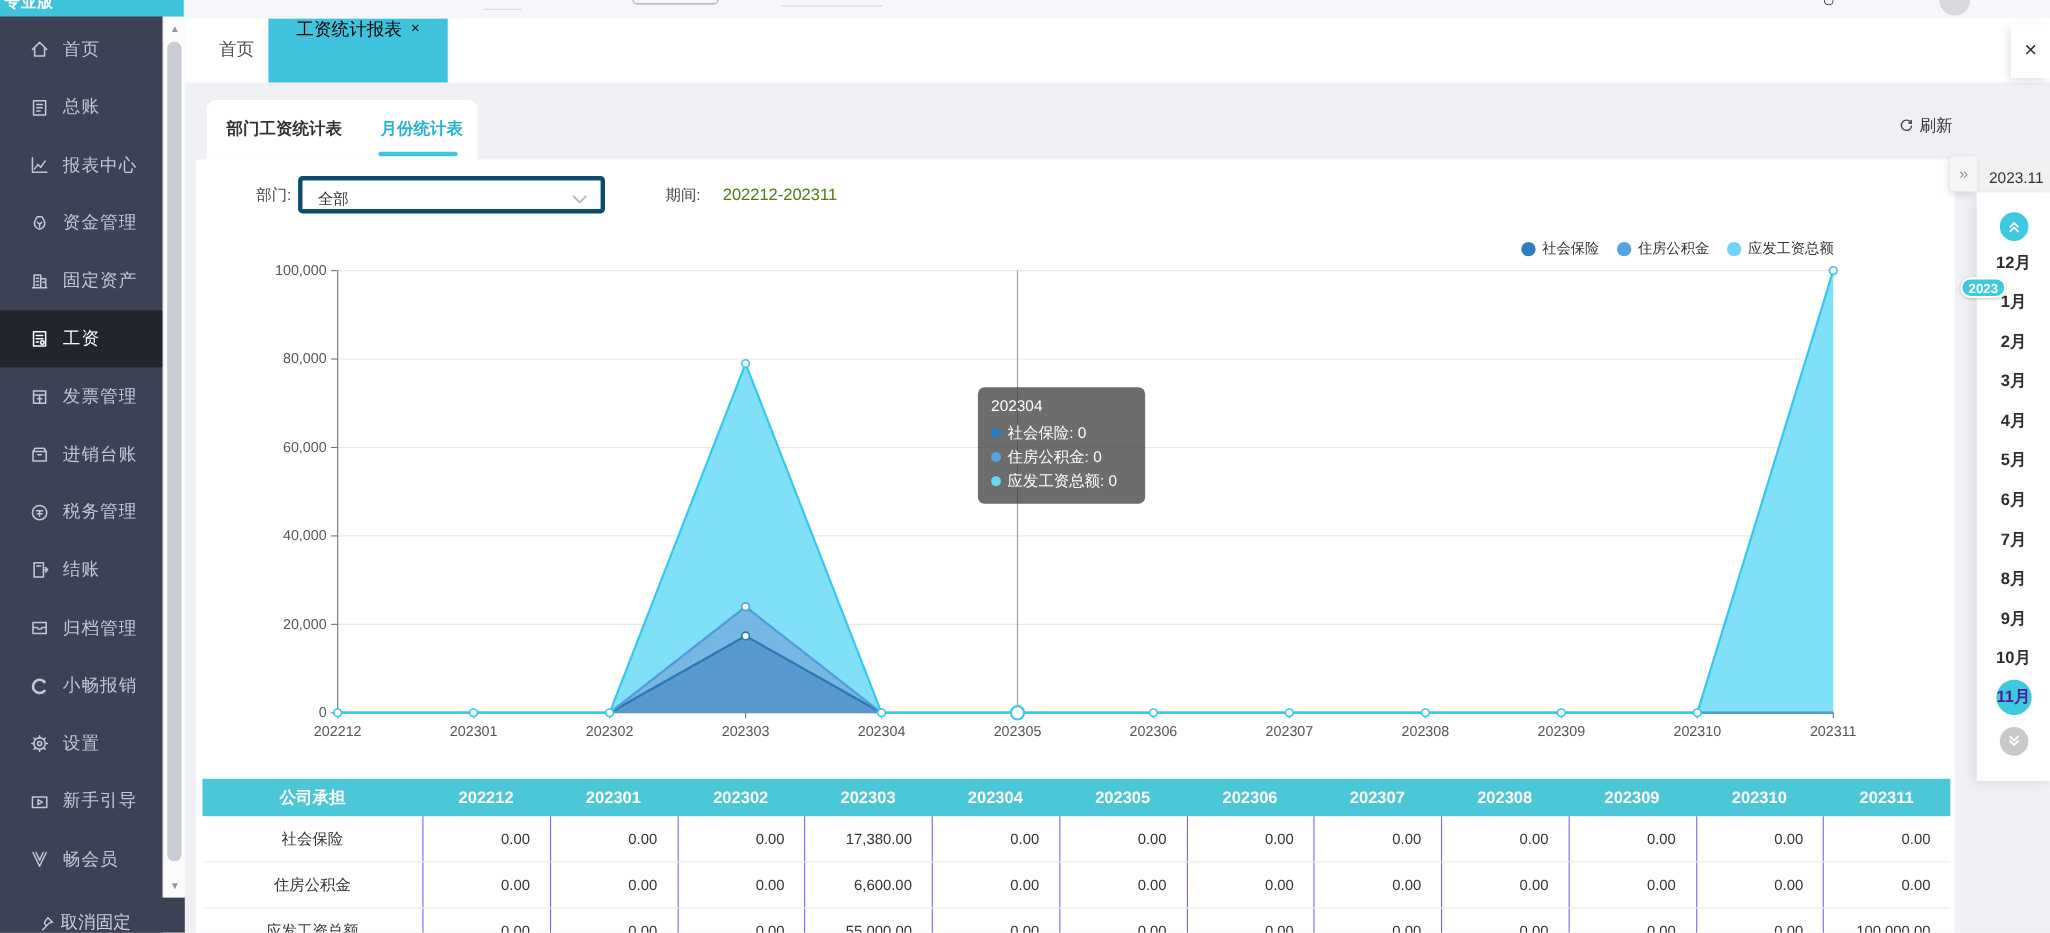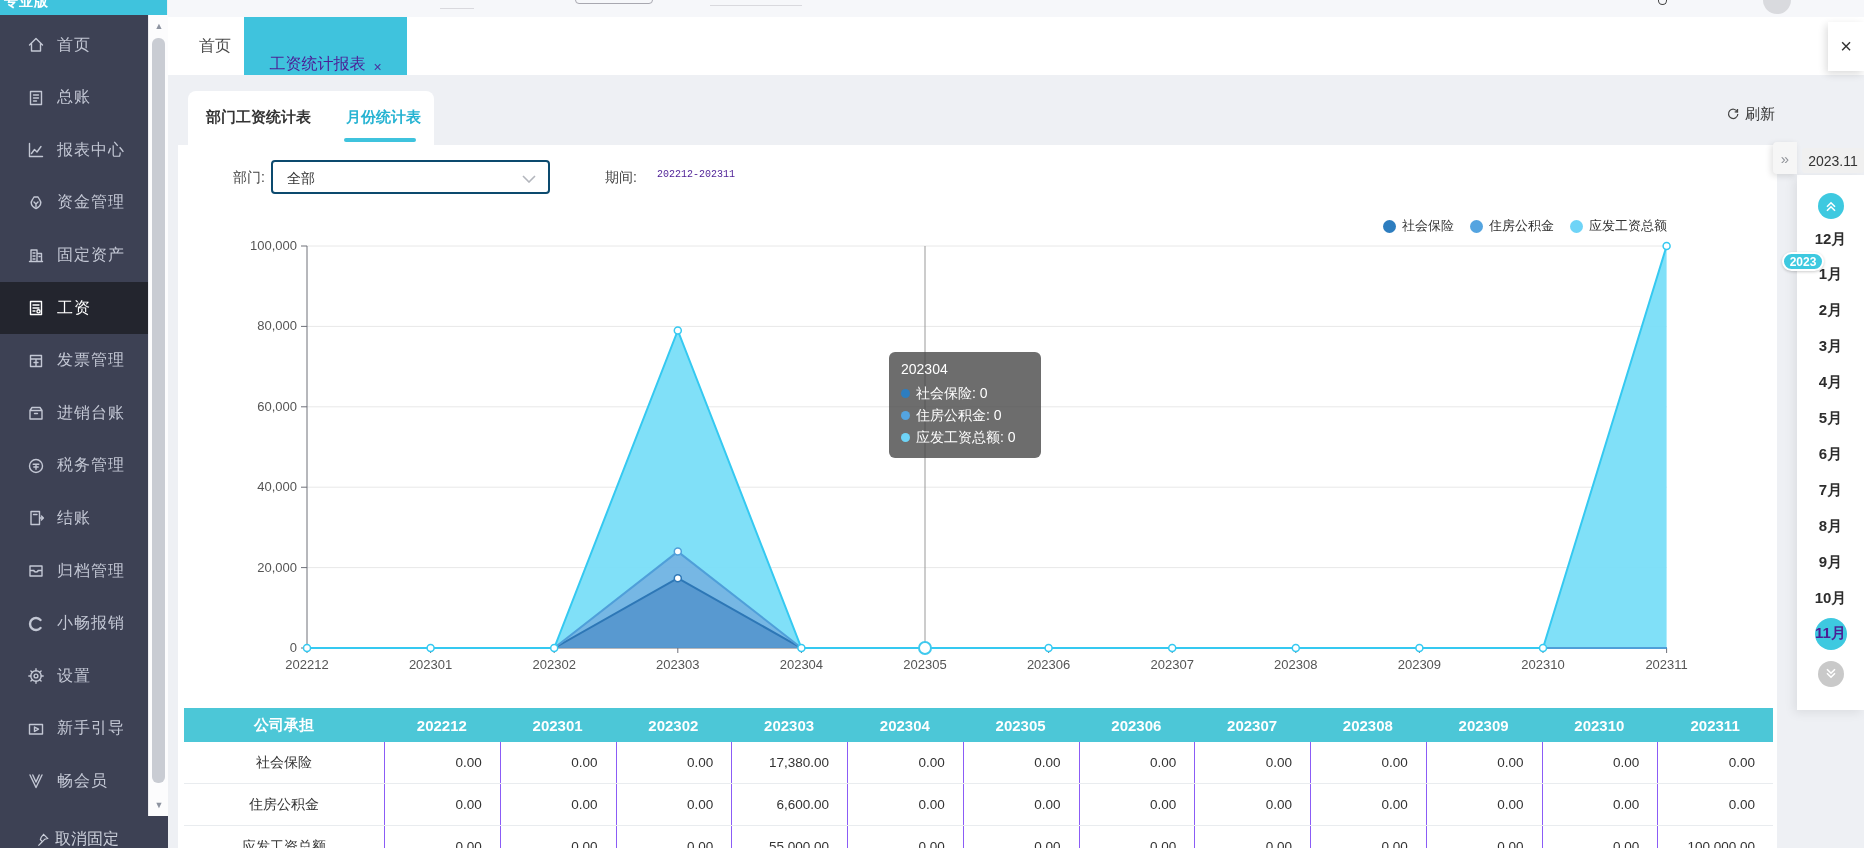--- a/index.html
+++ b/index.html
@@ -28,42 +28,42 @@
   
   #top-strip { left:168px; top:0; width:1696px; height:17px; background:#f6f7fa; overflow:hidden; }
   .remn-line { position:absolute; height:1px; background:#d9d9de; }
   #remn-btn { position:absolute; left:407px; top:-11px; width:78px; height:15px; border:1px solid #a8a8b0; border-radius:4px; background:#f6f7fa; }
   #remn-avatar { position:absolute; left:1595px; top:-14px; width:28px; height:28px; border-radius:50%; background:#d9dade; }
   #remn-glyph { position:absolute; left:1490px; top:-4px; width:9px; height:9px; border:1.5px solid #444; border-top:none; border-radius:0 0 5px 5px; }
 
   
   #tabbar { left:168px; top:17px; width:1696px; height:58px; background:#fff; }
   #tab-home { position:absolute; left:22px; top:0; width:50px; height:58px; line-height:58px; text-align:center; font-size:16px; color:#4a4a4a; cursor:pointer; }
-  #tab-active { position:absolute; left:76px; top:0; width:163px; height:58px; background:#3fc3dd; color:#4c1d95; display:flex; align-items:flex-end; justify-content:center; gap:8px; font-size:16px; cursor:pointer; }
+  #tab-active { position:absolute; left:76px; top:0; width:163px; height:58px; background:#3fc3dd; color:#000000; display:flex; align-items:flex-start; justify-content:center; gap:8px; font-size:16px; cursor:pointer; }
   #tab-active .x { font-size:14px; opacity:.9; cursor:pointer; }
   #close-float { left:1828px; top:22px; width:36px; height:49px; background:#fff; box-shadow:-2px 3px 8px rgba(0,0,0,.14); display:flex; align-items:center; justify-content:center; font-size:20px; color:#333; cursor:pointer; z-index:12; }
 
   
   #subtab-block { left:188px; top:91px; width:246px; height:54px; background:#fff; border-radius:8px 8px 0 0; z-index:3; }
   #subtab-1 { position:absolute; left:18px; top:17px; font-size:15px; font-weight:bold; color:#333; cursor:pointer; }
   #subtab-2 { position:absolute; left:158px; top:17px; font-size:15px; font-weight:bold; color:#26b3d2; cursor:pointer; }
   #subtab-underline { position:absolute; left:156px; bottom:3px; width:72px; height:4px; border-radius:2px; background:#3fc3dd; }
   #refresh-btn { left:1726px; top:103px; height:22px; display:flex; align-items:center; gap:5px; font-size:15px; color:#333; cursor:pointer; z-index:3; }
   #refresh-btn svg { stroke:#444; fill:none; stroke-width:1.6; width:14px; height:14px; }
 
   
   #card { left:178px; top:145px; width:1599px; height:703px; background:#fff; overflow:hidden; z-index:2; }
 
   
   #dept-label { position:absolute; left:55px; top:24px; font-size:14px; color:#444; }
-  #dept-select { position:absolute; left:93px; top:15px; width:279px; height:34px; border:2px solid #0c4a6e; border-radius:4px; background:#fff; cursor:pointer; }
+  #dept-select { position:absolute; left:93px; top:15px; width:279px; height:34px; border:4px solid #0c4a6e; border-radius:4px; background:#fff; cursor:pointer; }
   #dept-select .val { position:absolute; left:14px; top:8px; font-size:14px; color:#333; }
   #dept-select svg { position:absolute; right:12px; top:13px; width:14px; height:8px; stroke:#b3b6bd; fill:none; stroke-width:1.6; }
   #period-label { position:absolute; left:405px; top:24px; font-size:14px; color:#444;margin-left:22px; }
-  #period-value { position:absolute; left:479px; top:24px; font-size:10px; color:#4c1d95;font-family:Liberation Mono, monospace; }
+  #period-value { position:absolute; left:479px; top:24px; font-size:15px; color:#4d7c0f; }
 
   
   #legend { position:absolute; top:72px; right:110px; display:flex; gap:16px; align-items:center; }
   .lg-item { display:flex; align-items:center; gap:6px; cursor:pointer; }
   .lg-dot { width:13px; height:13px; border-radius:50%; }
   .lg-lb { font-size:13px; color:#333; }
 
   
   #chart-wrap { position:absolute; left:40px; top:55px; width:1480px; height:480px; }
   #chart-svg text { font-family:"Liberation Sans","DejaVu Sans",sans-serif; }

